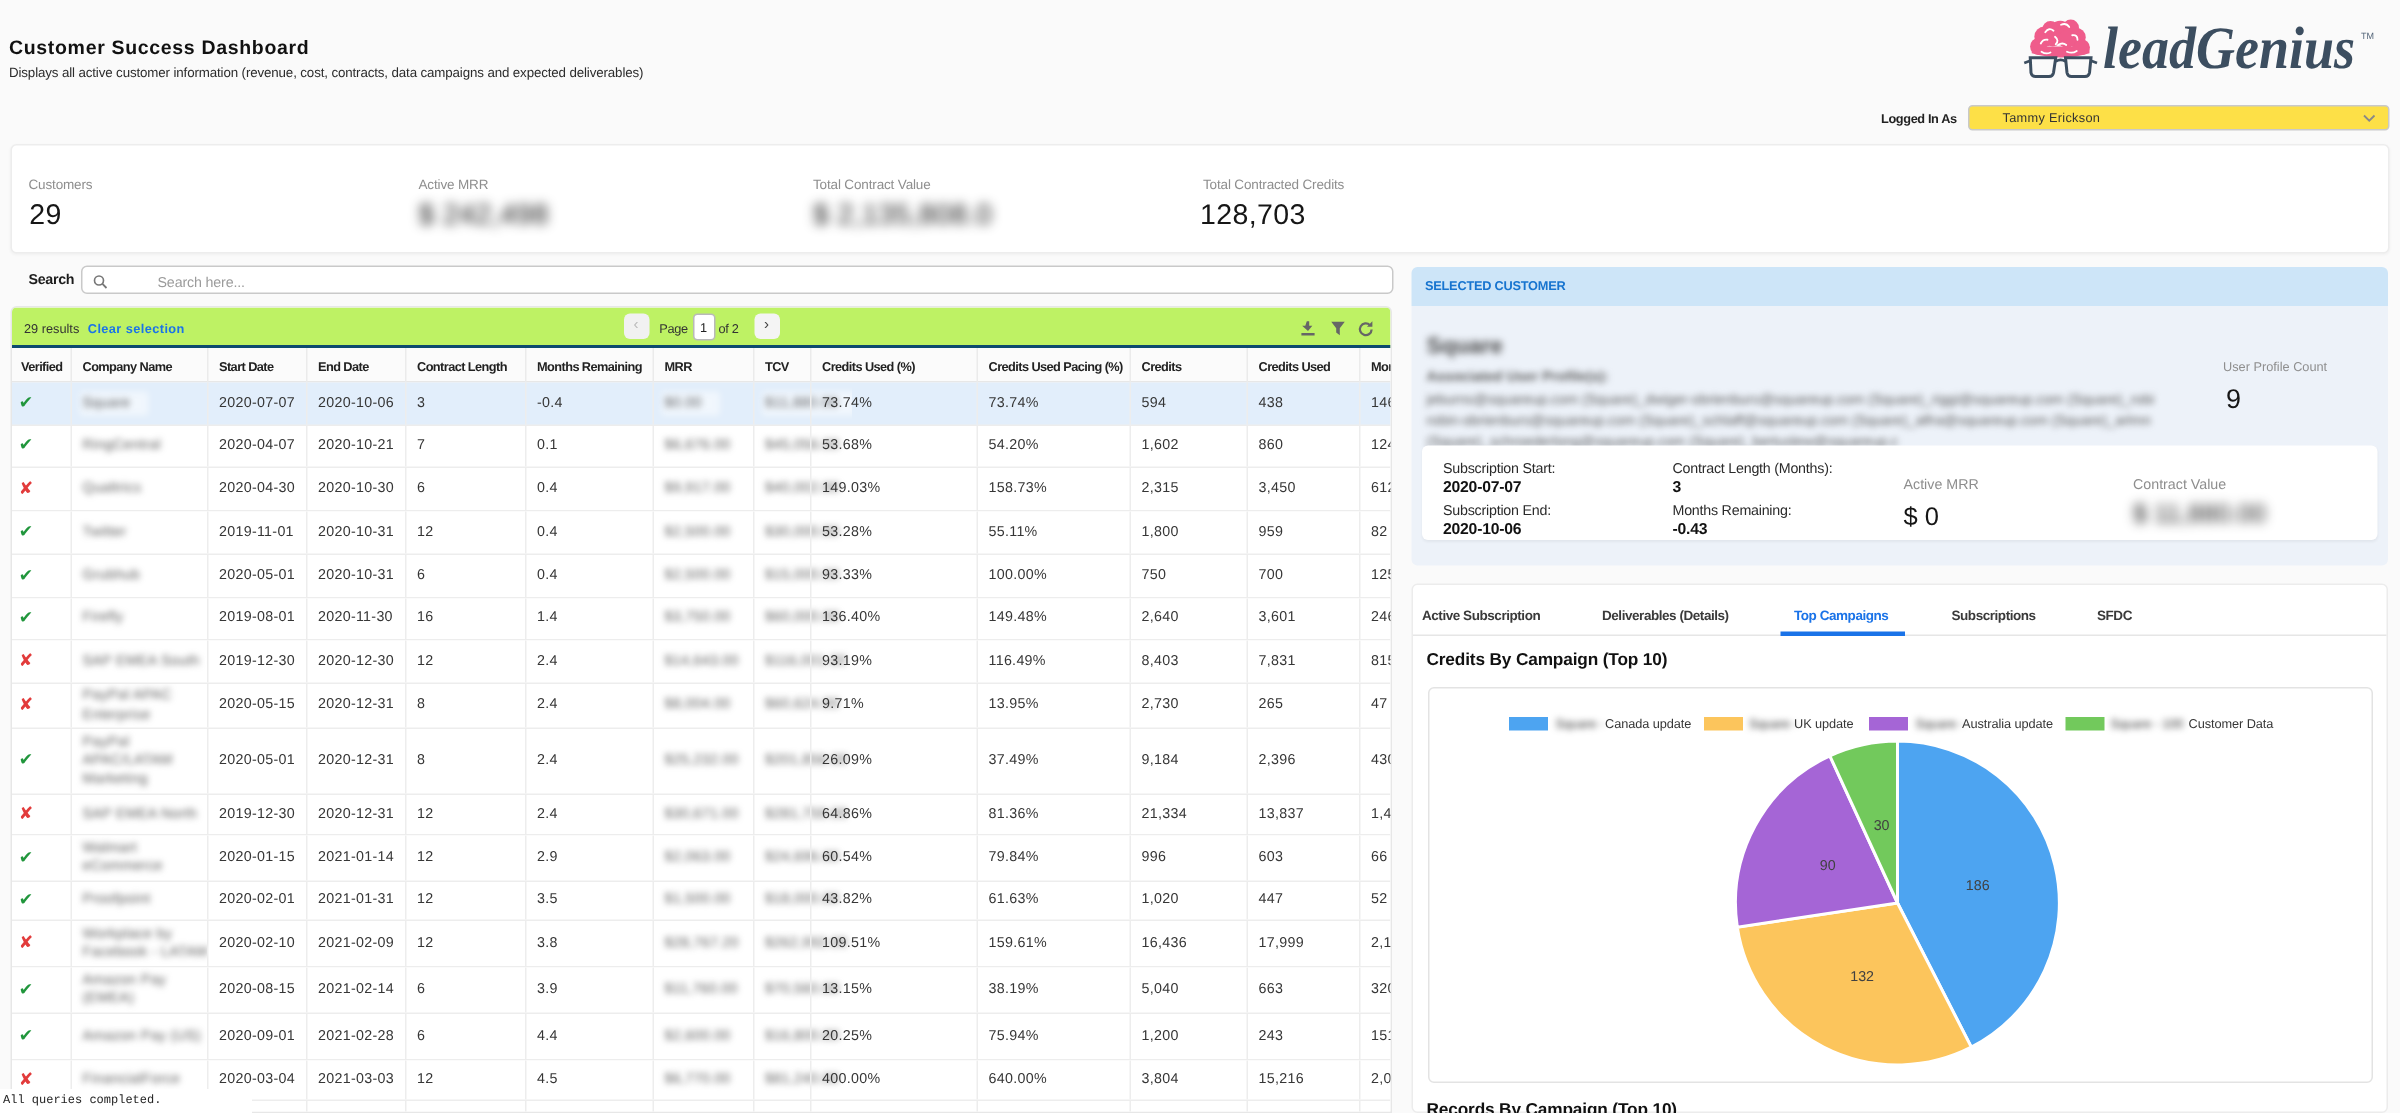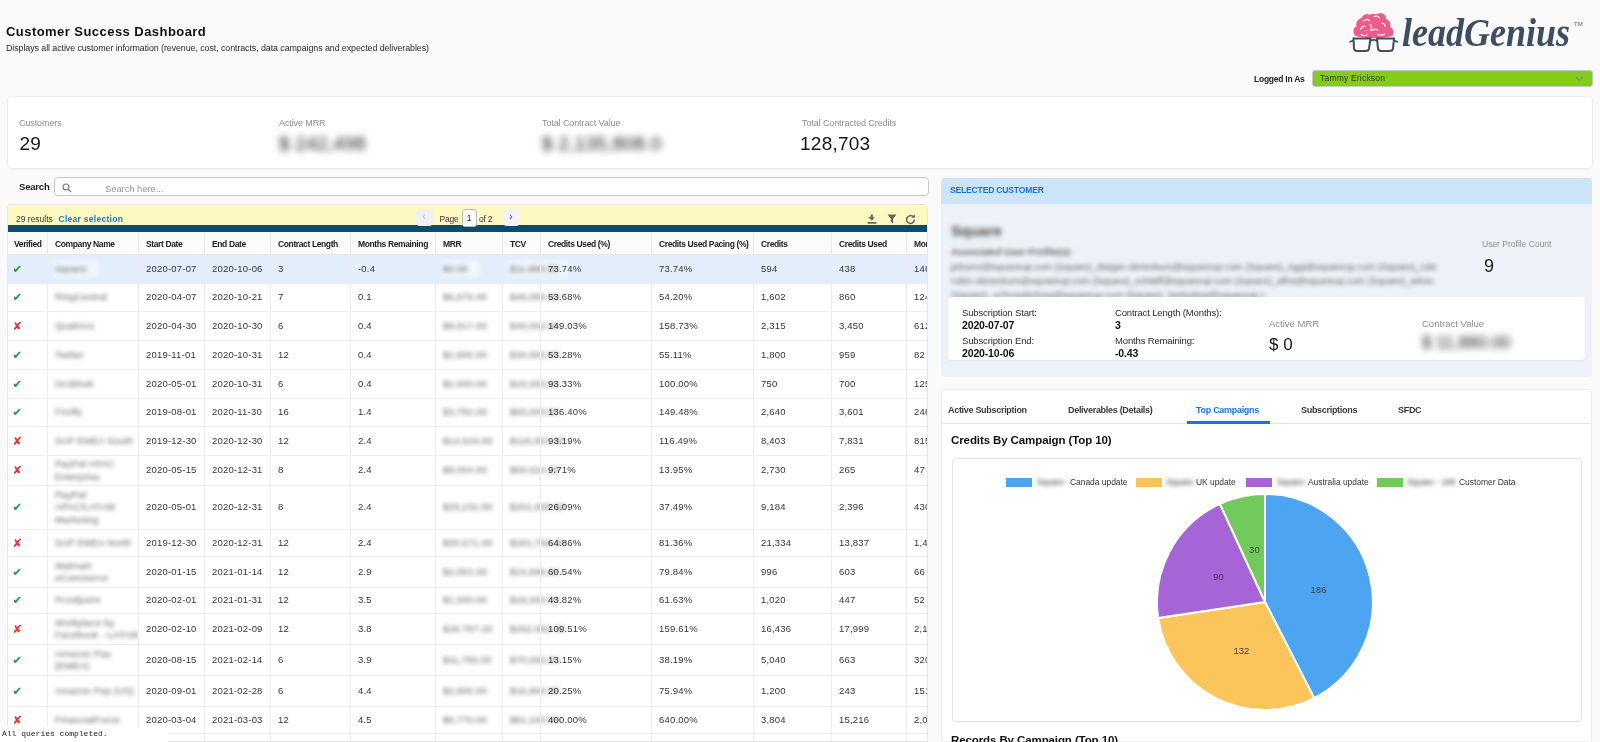--- a/index.html
+++ b/index.html
@@ -6,36 +6,36 @@
 body {font-family:"Liberation Sans",sans-serif;background:#fafafa;position:relative;color:#1c1c1c;}
 .abs {position:absolute;}
 .blur1 {filter:blur(2px);color:#5d5d5d;}
 .blur2 {filter:blur(2.6px);color:#4a4a4a;}
 .blurdk {filter:blur(3.6px);color:#242424;}
 
 
 .title {left:6px;top:24.5px;font-size:13px;line-height:13px;font-weight:bold;letter-spacing:0.45px;color:#111;}
 .subtitle {left:6px;top:43.5px;font-size:8.9px;line-height:9px;letter-spacing:-0.08px;color:#2c2c2c;}
 .loggedin {left:1254px;top:74px;font-size:8.5px;font-weight:bold;letter-spacing:-0.25px;color:#222;}
-.select {left:1312px;top:70px;width:281px;height:17px;background:#84cc16;border:1px solid #c9c9c9;border-radius:3px;font-size:8.5px;letter-spacing:0.2px;color:#333;line-height:15px;padding-left:7px;}
+.select {left:1312px;top:70px;width:281px;height:17px;background:#fde047;border:1px solid #c9c9c9;border-radius:3px;font-size:8.5px;letter-spacing:0.2px;color:#333;line-height:15px;padding-left:22px;}
 .select .caret {position:absolute;right:8px;top:5px;}
 
 
 .kpi {left:7px;top:96px;width:1586px;height:73px;background:#fff;border:1px solid #ededed;border-radius:4px;box-shadow:0 1px 2px rgba(0,0,0,0.04);}
 .kpilabel {font-size:9px;color:#8e8e8e;letter-spacing:-0.1px;position:absolute;top:21px;}
 .kpival {font-size:19px;color:#161616;letter-spacing:0.25px;position:absolute;top:36px;}
 
 
 .searchlbl {left:19px;top:181px;font-size:9.5px;font-weight:bold;letter-spacing:-0.2px;}
 .searchbox {left:54px;top:177px;width:875px;height:19px;background:#fff;border:1px solid #c9c9c9;border-radius:4px;}
 .searchph {position:absolute;left:20px;top:5px;font-size:9.5px;color:#9b9b9b;letter-spacing:-0.1px;margin-left:30px;}
 
 
 .tcard {left:7px;top:204px;width:921px;height:538px;background:#fff;border:1px solid #e7e7e7;border-radius:4px 4px 0 0;overflow:hidden;}
-.toolbar {position:absolute;left:0;top:0;width:100%;height:27px;background:#fef9c3;border-bottom:7px solid #0c4a6e;}
+.toolbar {position:absolute;left:0;top:0;width:100%;height:27px;background:#bef264;border-bottom:2px solid #0c4a6e;}
 .results {position:absolute;left:8px;top:9px;font-size:8.5px;color:#333;letter-spacing:0;}
 .clearsel {position:absolute;left:50.5px;top:8.5px;font-size:8.5px;font-weight:bold;color:#1a73e8;letter-spacing:0.28px;}
 .pgbtn {position:absolute;width:17px;height:17px;background:#f1f1f1;border-radius:4px;top:4px;text-align:center;line-height:16px;font-size:10px;color:#bbb;}
 .pgbtn.en {color:#444;background:#f4f4f4;}
 .pagetxt {position:absolute;top:9px;font-size:8.5px;letter-spacing:-0.2px;color:#333;}
 .pageinput {position:absolute;left:453.5px;top:4px;width:15px;height:18px;background:#fff;border:1px solid #b9b9b9;border-radius:3px;font-size:8.5px;text-align:center;line-height:17px;color:#222;}
 .tbicon {position:absolute;top:9px;}
 .thead {position:absolute;left:0;top:27px;width:100%;height:23px;background:#fbfbfb;border-bottom:1px solid #e7e7e7;}
 .th {position:absolute;top:0;height:23px;font-size:8.5px;font-weight:bold;letter-spacing:-0.38px;color:#222;padding:6.5px 0 0 7px;border-left:1px solid #ebebeb;overflow:hidden;white-space:nowrap;}
 .th.c0 {border-left:none;}

